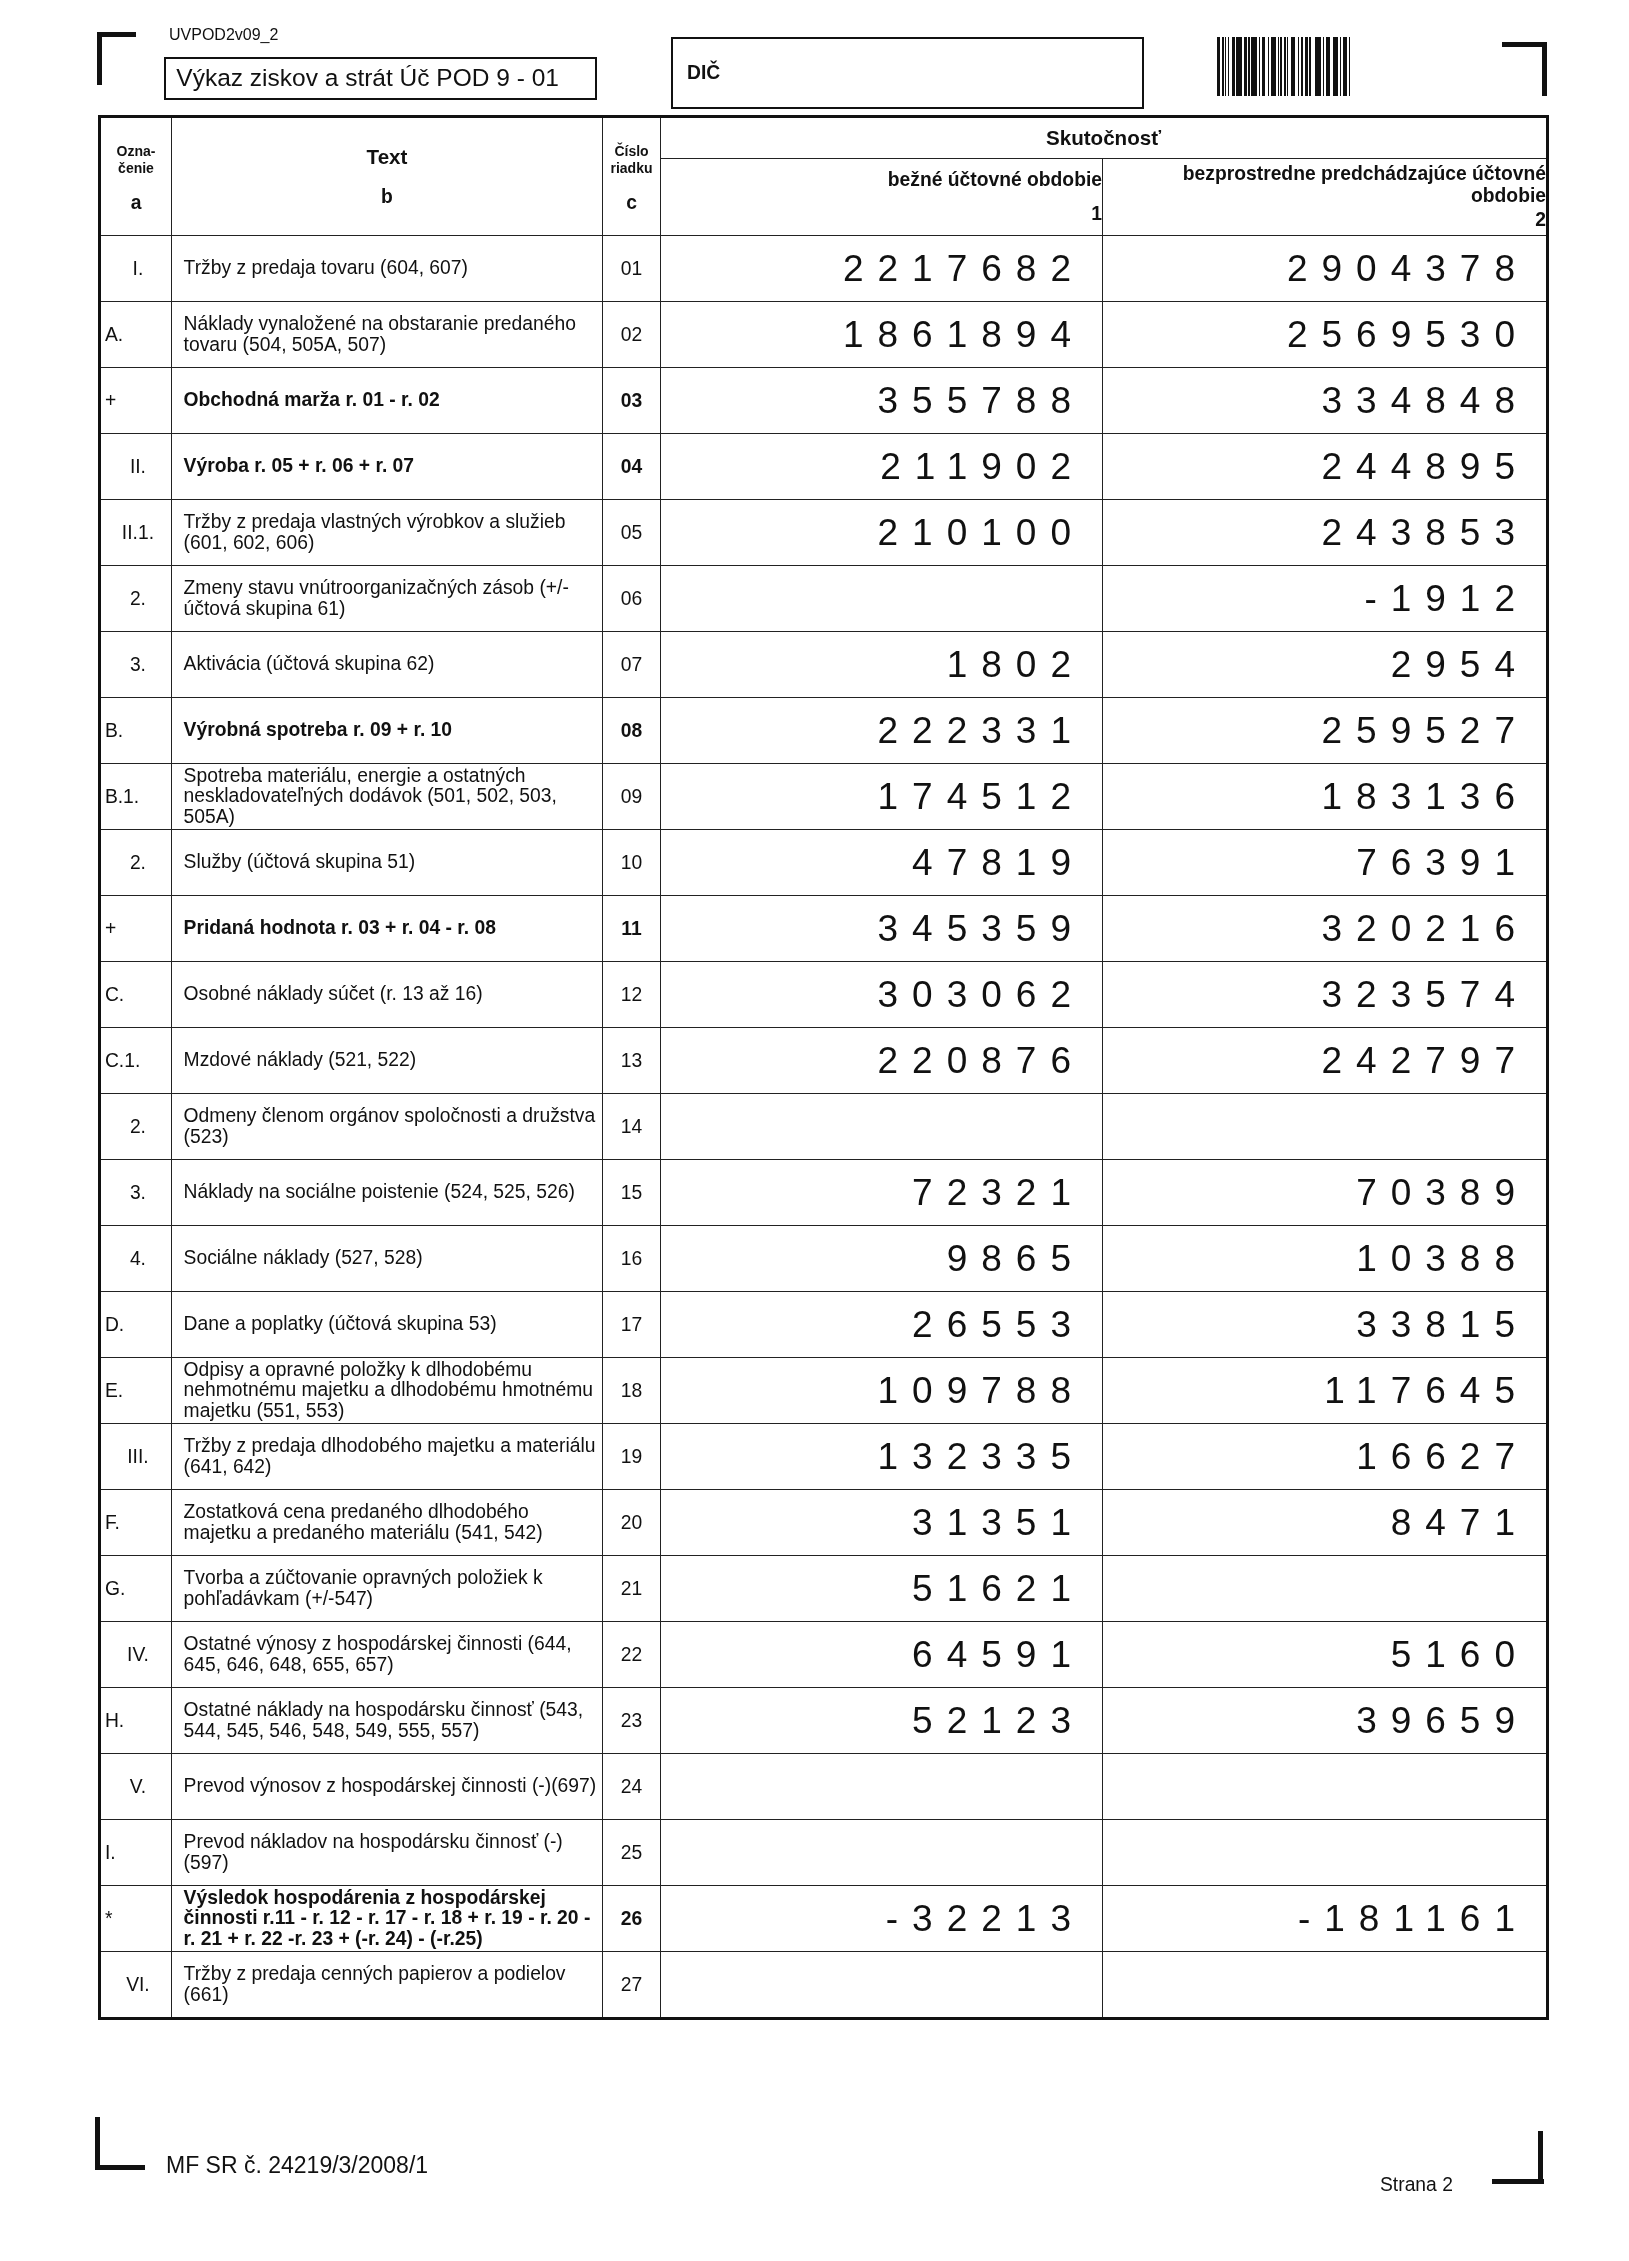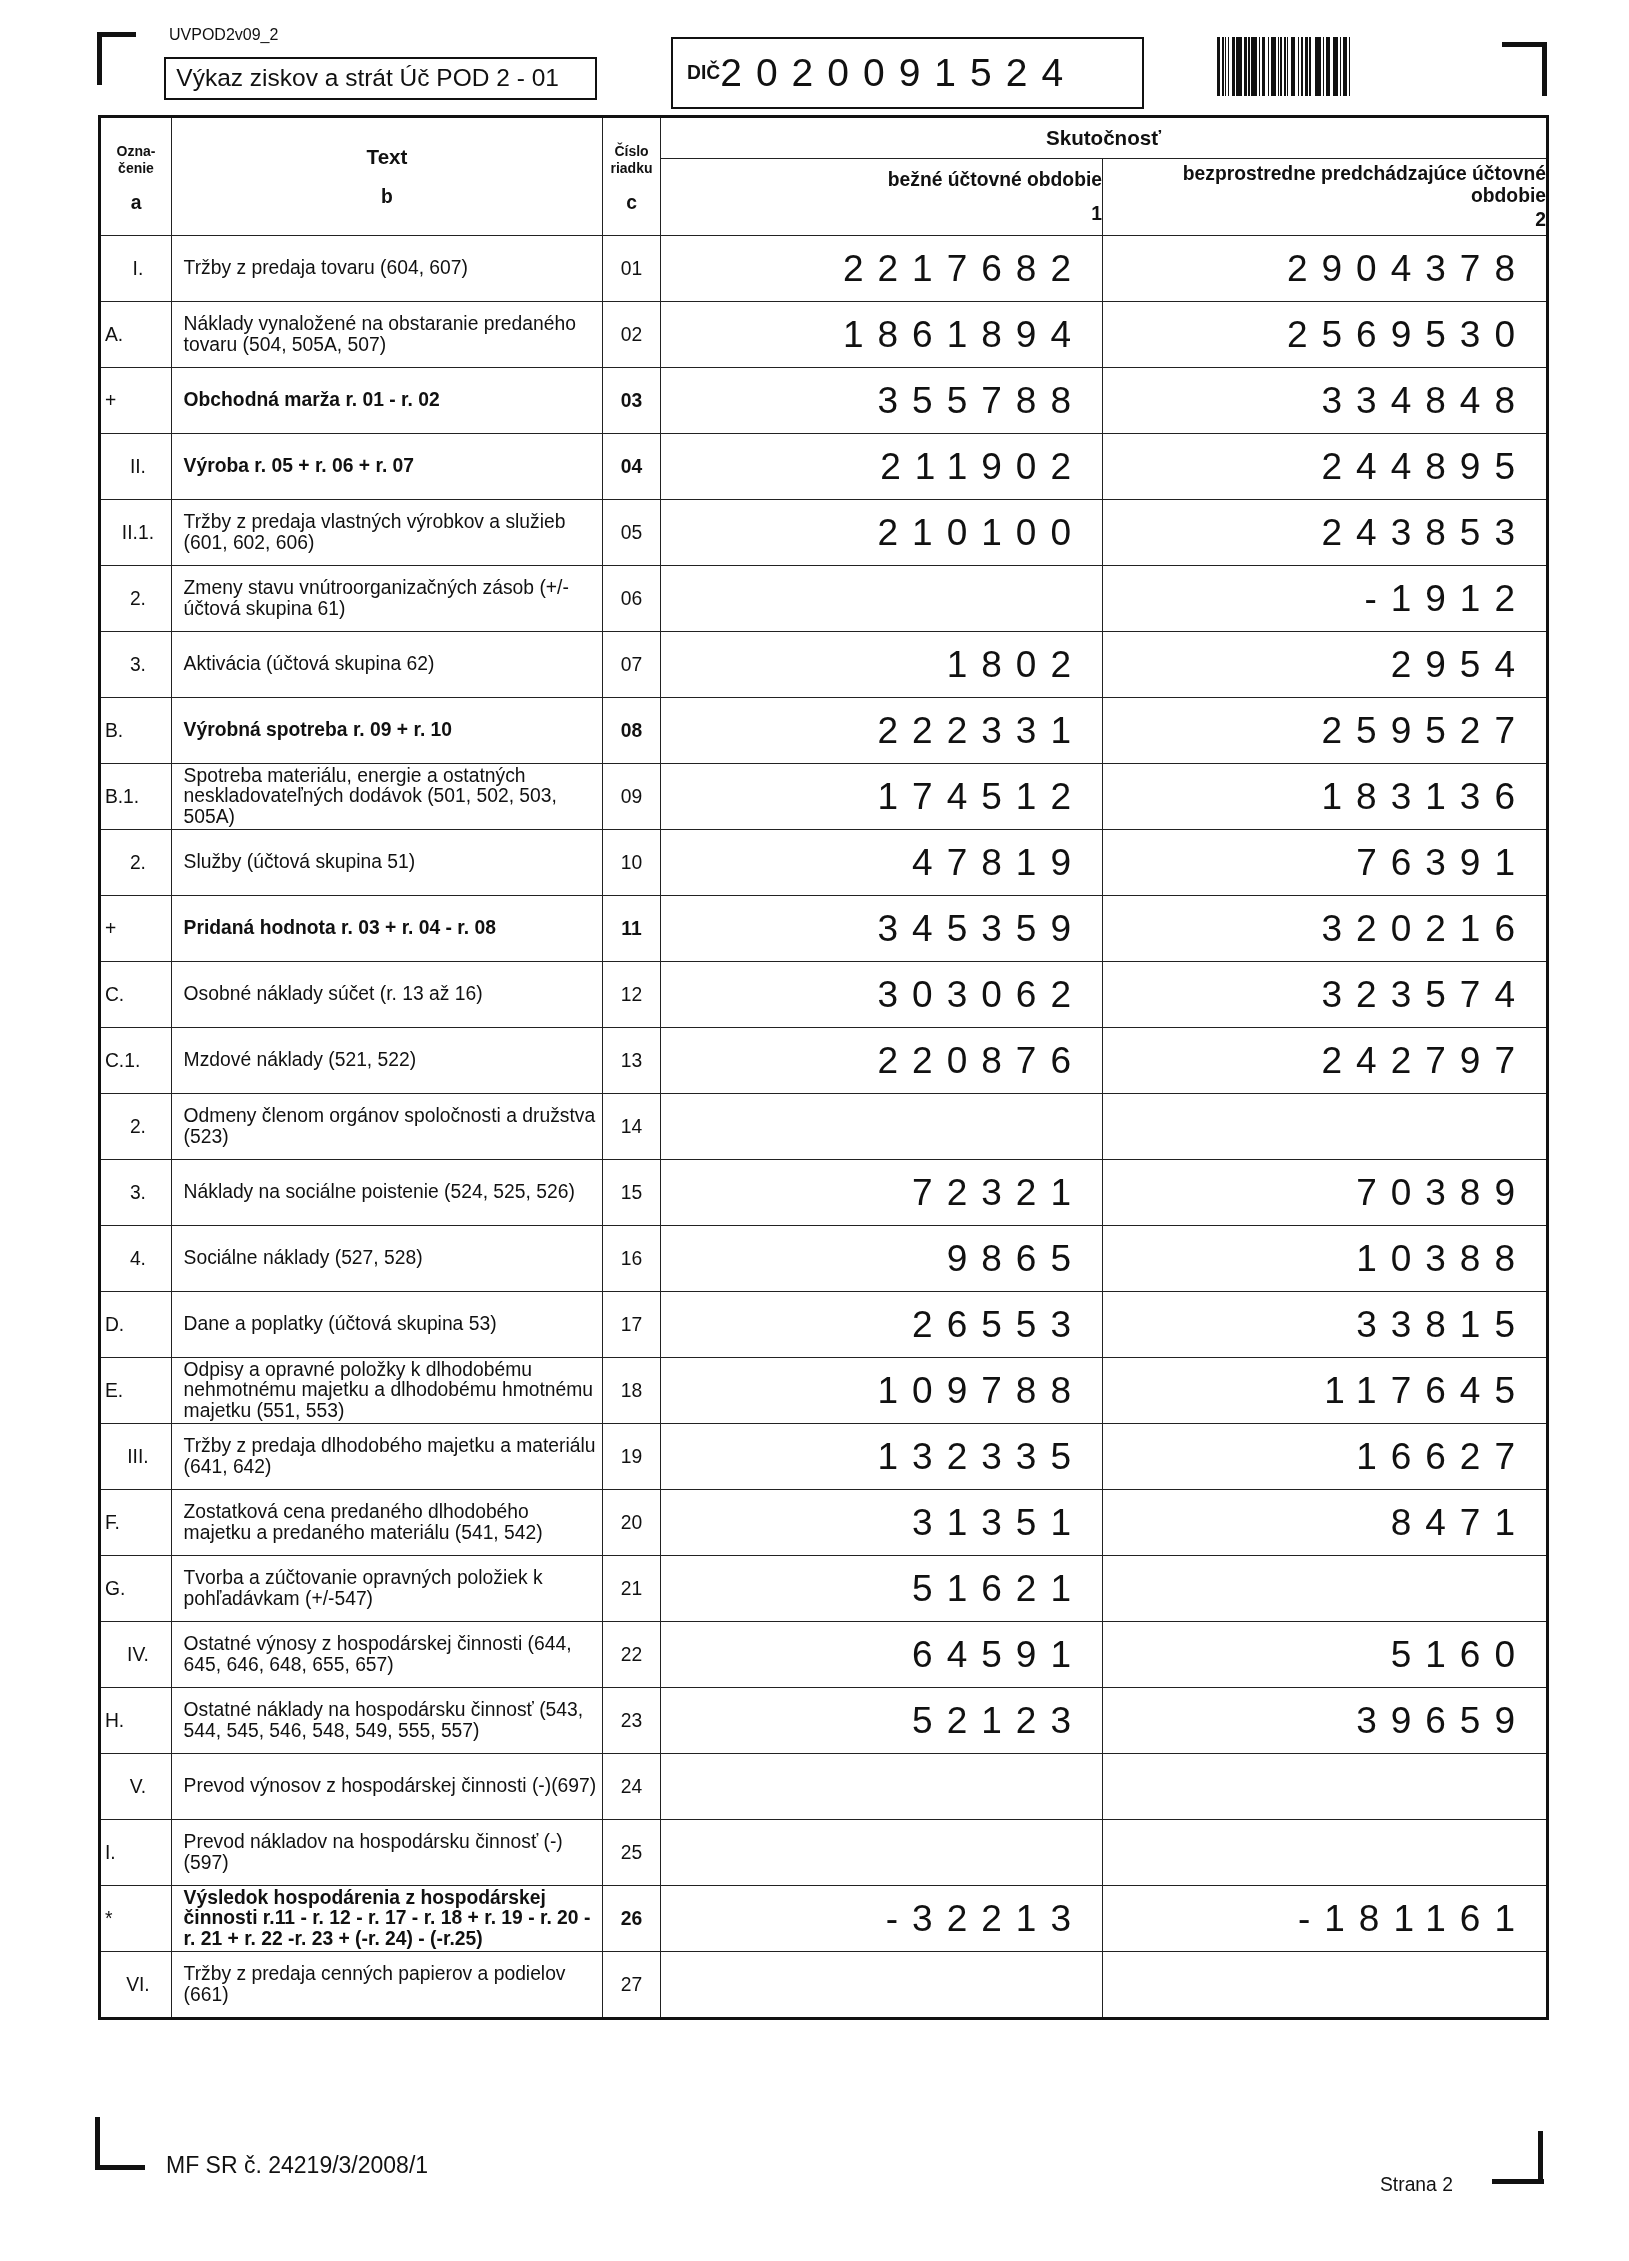--- a/index.html
+++ b/index.html
@@ -45,25 +45,24 @@
 <div class="corner" style="left:97px;top:32px;width:5.2px;height:53px;"></div>
 <div class="corner" style="left:97px;top:32px;width:39px;height:5.2px;"></div>
 <div class="corner" style="left:1542px;top:42px;width:5.2px;height:54px;"></div>
 <div class="corner" style="left:1502px;top:42px;width:45px;height:5.2px;"></div>
 <div class="corner" style="left:95px;top:2117px;width:5.2px;height:53px;"></div>
 <div class="corner" style="left:95px;top:2165px;width:50px;height:5.2px;"></div>
 <div class="corner" style="left:1538px;top:2131px;width:5.2px;height:53px;"></div>
 <div class="corner" style="left:1492px;top:2179px;width:52px;height:5.2px;"></div>
 
 <div class="abs form-code">UVPOD2v09_2</div>
-<div class="abs title-box">Výkaz ziskov a strát Úč POD 2 - 01</div>
+<div class="abs title-box">Výkaz ziskov a strát Úč POD 9 - 01</div>
 
 <div class="abs dic-box">
   <span class="dic-label">DIČ</span>
-  <span class="dic-value">2020091524</span>
 </div>
 
 <div class="abs barcode" id="barcode">
     <span style="width: 3.1px;"></span>
     <span style="width: 2.1px; background: transparent;"></span>
     <span style="width: 2.1px;"></span>
     <span style="width: 1px; background: transparent;"></span>
     <span style="width: 1px;"></span>
     <span style="width: 2.1px; background: transparent;"></span>
     <span style="width: 1px;"></span>

